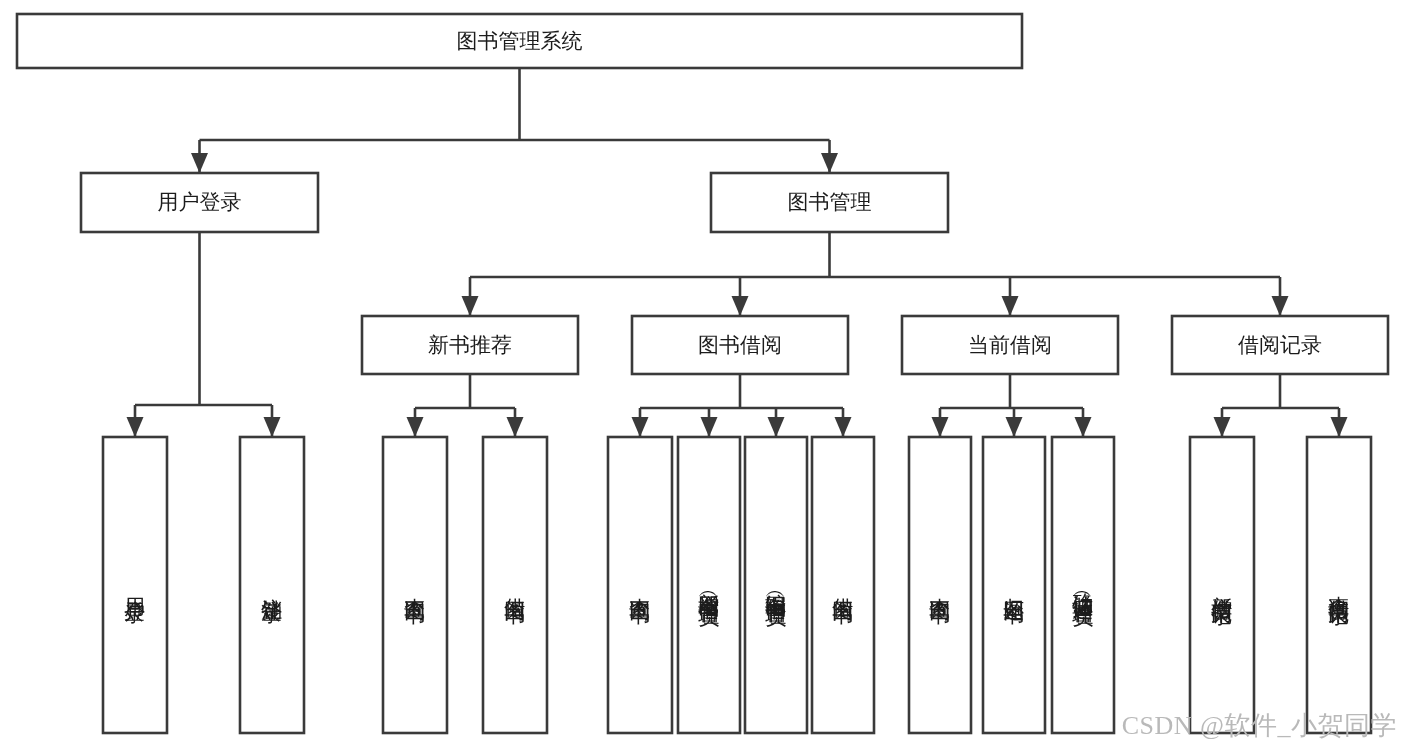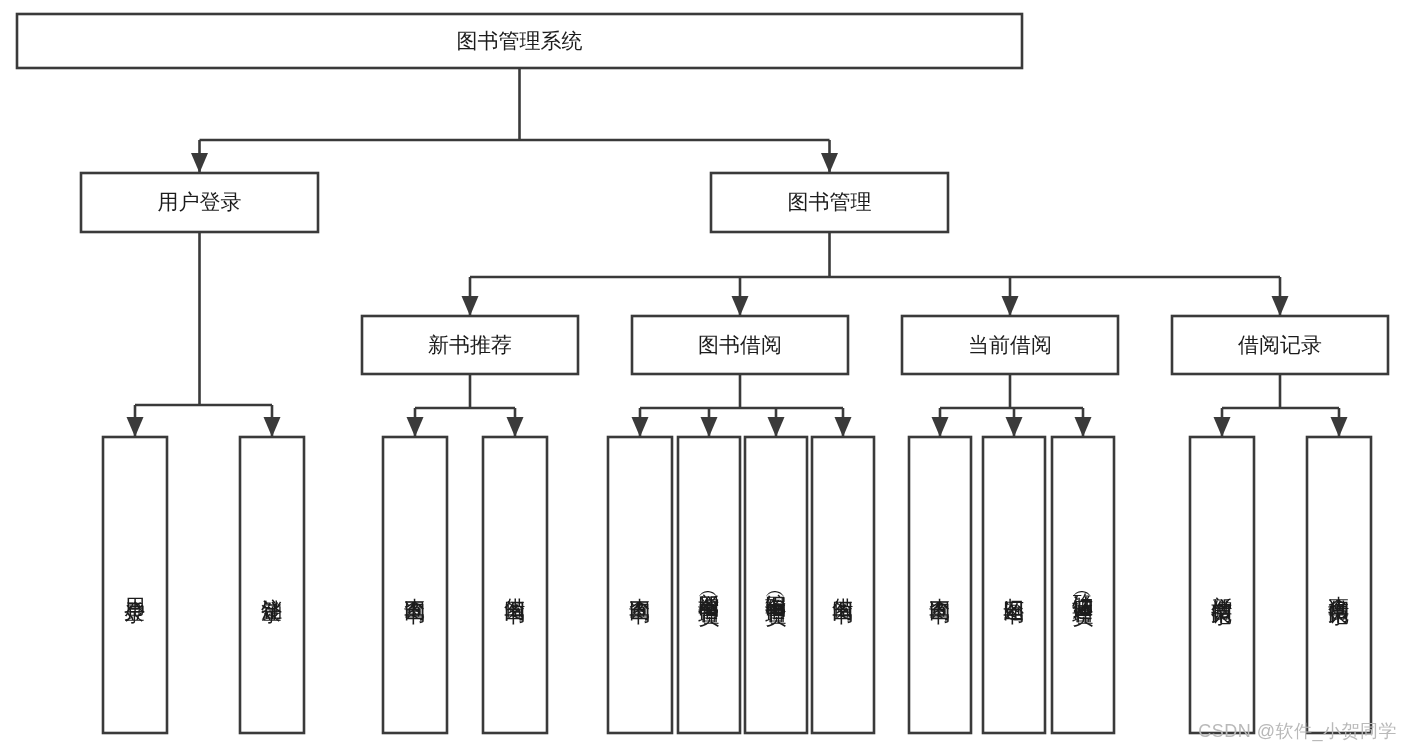--- a/index.html
+++ b/index.html
@@ -63,22 +63,22 @@
     line-height: 1.22;
     color: #1c1c1c;
     letter-spacing: 2px;
     white-space: nowrap;
     text-align: center;
   }
   #watermark {
     position: absolute;
     right: 8px;
     bottom: 4px;
-    font-family: Liberation Sans, sans-serif;
-    font-size: 18px;
+    font-family: Liberation Serif, serif;
+    font-size: 26px;
     color: #b9b9b9;
     letter-spacing: 0.5px;
     white-space: nowrap;
     user-select: none;
   }
 </style>
 </head>
 <body>
 
 <div id="diagram-root">

